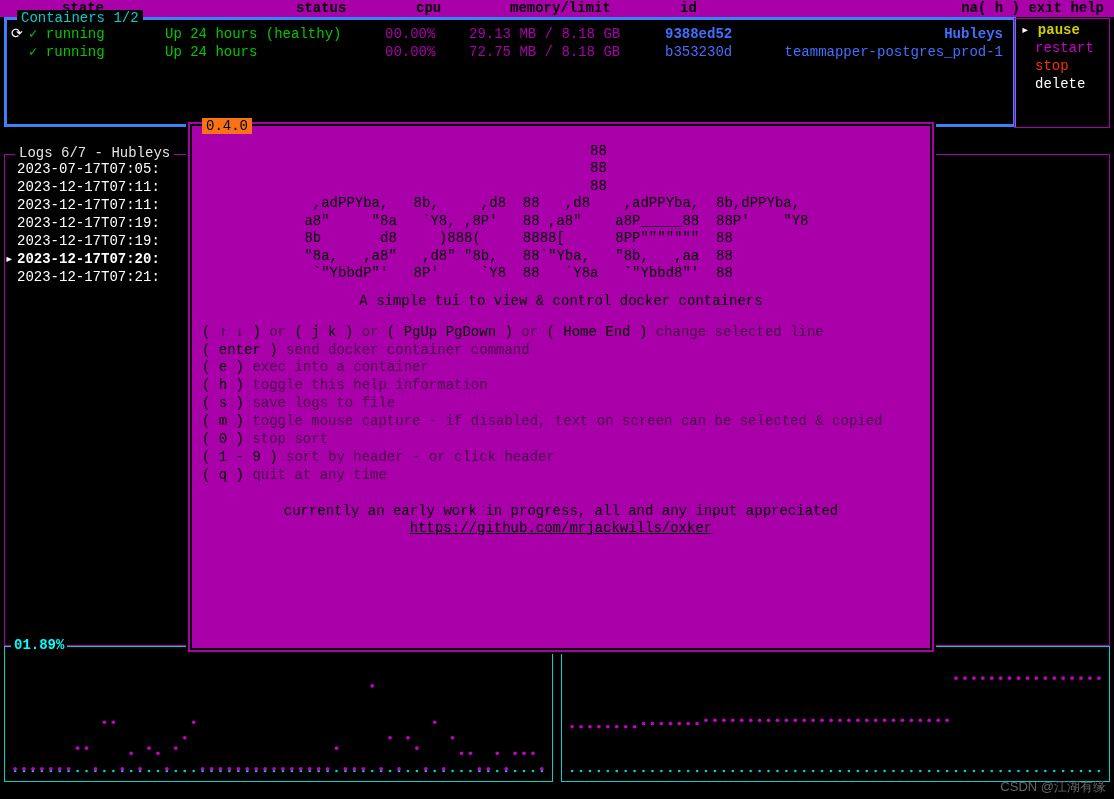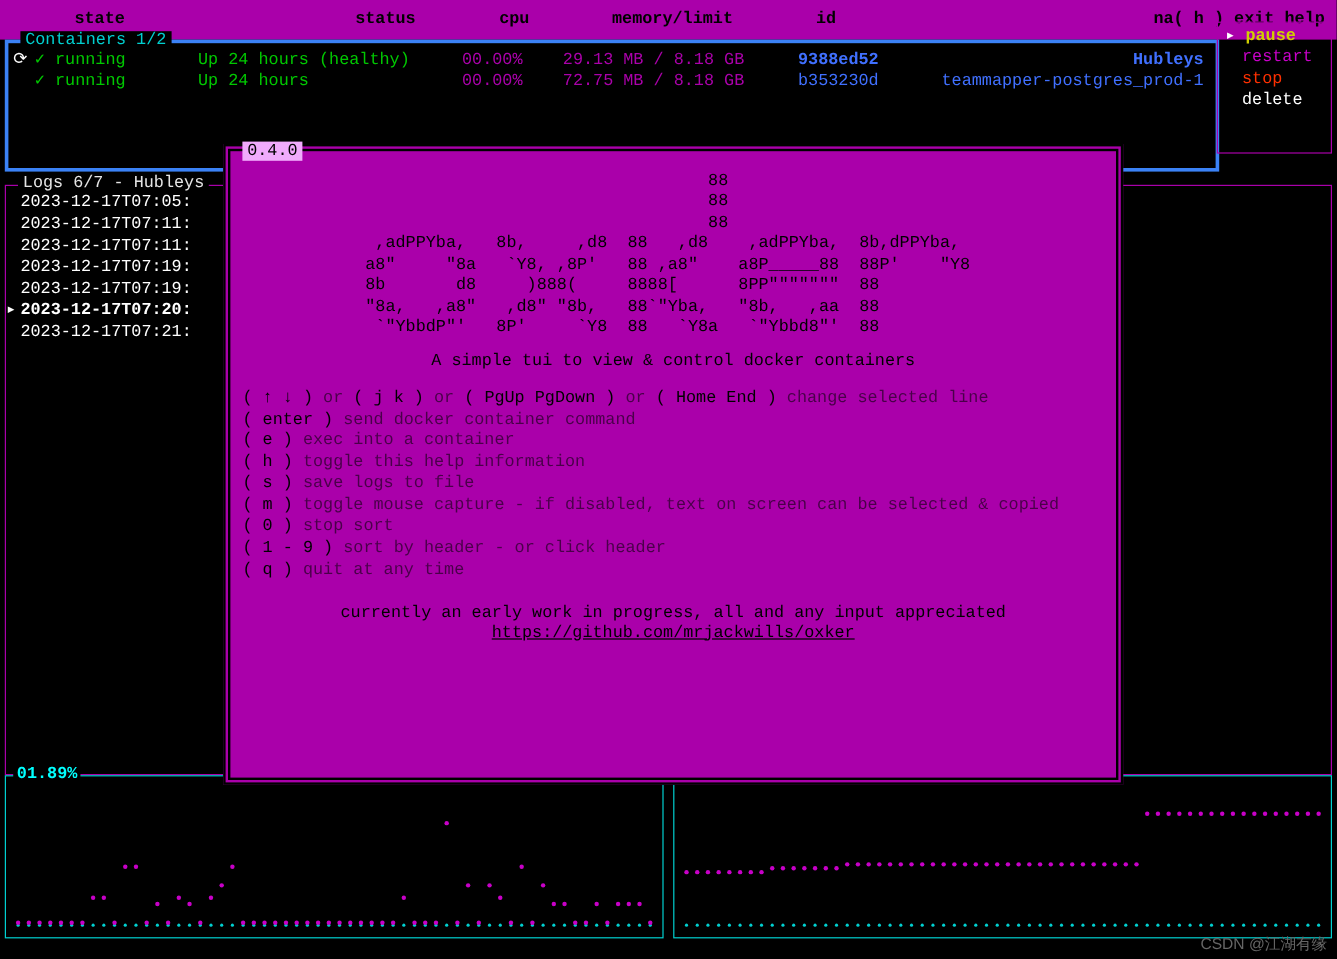--- a/index.html
+++ b/index.html
@@ -1,19 +1,19 @@
 <!DOCTYPE html>
 <html><head>
 <meta charset="utf-8">
 <style>
 * { margin:0; padding:0; box-sizing:border-box; }
 html,body { width:1114px; height:799px; background:#000; font-family:"Courier New",monospace; font-size:14px; color:#fff; overflow:hidden; line-height:1.2; }
 
 
-.header-bar { height:33px; background:#aa00aa; color:#000; font-weight:bold; display:flex; align-items:center; padding:0 8px; position:relative; }
+.header-bar { height:17px; background:#aa00aa; color:#000; font-weight:bold; display:flex; align-items:center; padding:0 8px; position:relative; }
 .header-bar .col-state { position:absolute; left:62px; }
 .header-bar .col-status { position:absolute; left:296px; }
 .header-bar .col-cpu { position:absolute; left:416px; }
 .header-bar .col-memory { position:absolute; left:510px; }
 .header-bar .col-id { position:absolute; left:680px; }
 .header-bar .col-na { position:absolute; right:10px; }
 
 
 .containers-panel { position:relative; margin:0 4px; border:3px solid #3b82f6; height:110px; }
 .containers-title { position:absolute; left:10px; top:-10px; background:#000; color:#00d0d0; padding:0 4px; }
@@ -33,21 +33,21 @@
 
 
 .logs-panel { position:absolute; left:4px; top:154px; right:4px; height:492px; border:1px solid #aa00aa; }
 .logs-title { position:absolute; left:10px; top:-10px; background:#000; color:#e5e5e5; padding:0 4px; }
 .log-line { height:18px; color:#fff; padding-left:12px; }
 .log-caret { position:absolute; left:0px; color:#fff; }
 .log-bold { font-weight:bold; }
 
 
 .help-dialog { position:absolute; left:186px; top:120px; width:750px; height:534px; background:#aa00aa; border:6px double #000; color:#000; z-index:10; padding:4px; }
-.help-version { color:#000; position:relative; top:-12px; left:6px; background:#f0abfc; padding:0 4px;text-align:right; }
+.help-version { color:#000; position:relative; top:-12px; left:6px; background:#f97316; padding:0 4px;text-align:right; }
 .help-ascii { white-space:pre; line-height:1.25; color:#000; font-size:14px; text-align:left; margin-top:-4px; }
 .help-ascii .line { display:block; }
 .help-sub { text-align:center; color:#000; margin:10px 0 14px; }
 .help-keys { padding:0 6px; line-height:1.28; }
 .help-keys div { color:#4a004a; }
 .help-keys .k { color:#000; }
 .help-foot { text-align:center; margin-top:18px; color:#000; }
 .help-url { text-decoration:underline; color:#000; }
 
 
@@ -101,21 +101,21 @@
       <div class="cmd-item"><span class="cmd-caret">▸ </span><span style="color:#d0d000;font-weight:bold">pause</span></div>
       <div class="cmd-item"><span style="display:inline-block;width:14px"></span><span style="color:#c800c8;font-weight:normal">restart</span></div>
       <div class="cmd-item"><span style="display:inline-block;width:14px"></span><span style="color:#ff3000;font-weight:normal">stop</span></div>
       <div class="cmd-item"><span style="display:inline-block;width:14px"></span><span style="color:#ffffff;font-weight:normal">delete</span></div>
     </div>
 </div>
 
 <div class="logs-panel">
   <span class="logs-title">Logs 6/7 - Hubleys</span>
   <div id="logs-lines" style="padding-top:6px; position:relative;">
-      <div class="log-line" style="position: relative;"><span>2023-12-17T07:05:</span></div>
+      <div class="log-line" style="position: relative;"><span>2023-07-17T07:05:</span></div>
       <div class="log-line" style="position: relative;"><span>2023-12-17T07:11:</span></div>
       <div class="log-line" style="position: relative;"><span>2023-12-17T07:11:</span></div>
       <div class="log-line" style="position: relative;"><span>2023-12-17T07:19:</span></div>
       <div class="log-line" style="position: relative;"><span>2023-12-17T07:19:</span></div>
       <div class="log-line log-bold" style="position: relative;"><span class="log-caret">▸</span><span>2023-12-17T07:20:</span></div>
       <div class="log-line" style="position: relative;"><span>2023-12-17T07:21:</span></div>
     </div>
 </div>
 
 <div class="help-dialog">

